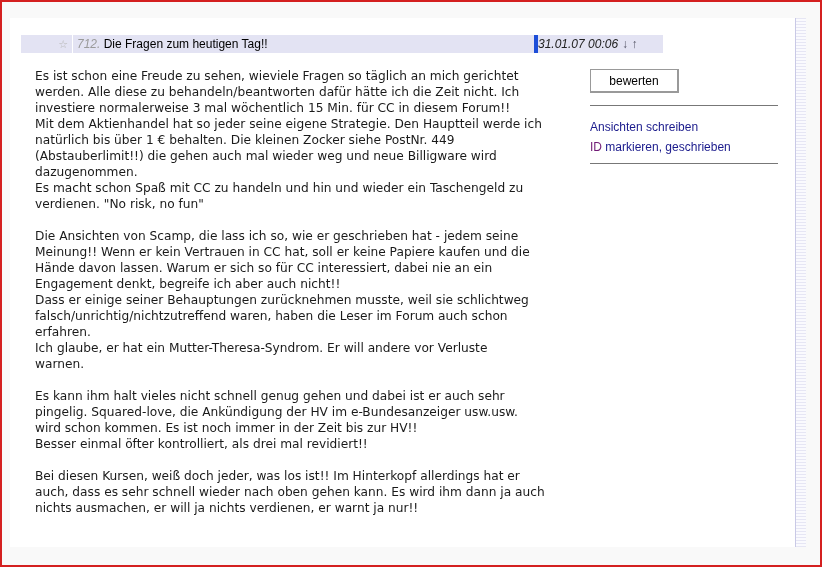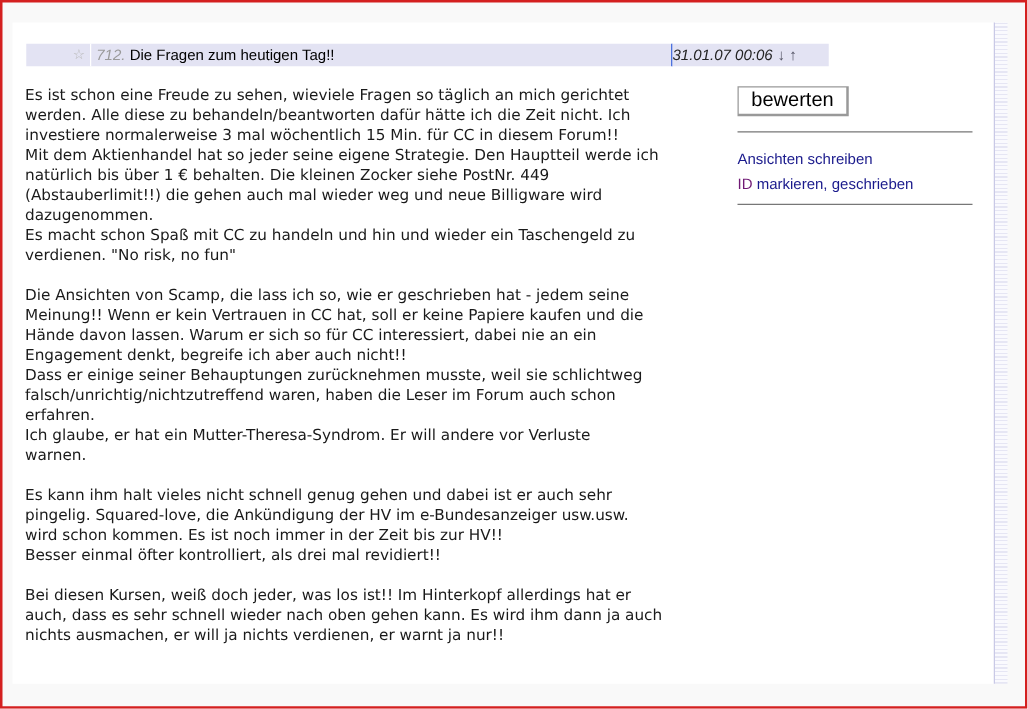--- a/index.html
+++ b/index.html
@@ -19,39 +19,39 @@
     position:absolute; left:795px; top:18px; width:10px; height:529px;
     border-left:1px solid #c9c9e6;
     background: repeating-linear-gradient(0deg, #e6e6f4 0px, #e6e6f4 1px, #fafafe 1px, #fafafe 3px);
   }
   .header {
     position:absolute; left:21px; top:35px; width:764px; height:18px;
     display:flex; font-family:"Liberation Sans", sans-serif; font-size:12px;
   }
   .hcell { background:#e3e3f3; height:18px; line-height:18px; box-sizing:border-box; }
   .hc-star { width:52px; text-align:right; padding-right:4px; color:#b8b8b8; font-size:11px; border-right:1px solid #fff; }
-  .hc-title { width:465px; padding-left:4px; color:#000; border-right:1px solid #1d4ed8; }
+  .hc-title { width:465px; padding-left:4px; color:#000; border-right:4px solid #1d4ed8; }
   .hc-title .num { color:#9a9a9a; font-style:italic; }
   .hc-user { width:122px; text-align:right; padding-right:4px; font-weight:bold; color:#000; border-right:1px solid #fff; }
   .hc-user .uicon { display:inline-block; width:4px; height:10px; border:1px solid #666; vertical-align:-1px; margin-right:2px; }
   .hc-date { width:125px; text-align:left; padding-right:2px; font-style:italic; color:#222; }
   .hc-date .arrows { font-style:normal; color:#556; margin-left:4px; }
   .body-text {
     position:absolute; left:20px; top:68px; width:565px;
     font-family:"DejaVu Sans", sans-serif; font-size:12.2px; line-height:16px; color:#1a1a1a;
   }
-  .body-text p { margin:0 0 16px 0; white-space:pre-line; }
+  .body-text p { margin:0 0 16px 15px; white-space:pre-line; }
   .side {
     position:absolute; left:590px; top:69px; width:188px;
     font-family:"Liberation Sans", sans-serif; font-size:12px;
   }
   .rate-btn {
     display:block; width:89px; height:24px; box-sizing:border-box;
     background:#fff; border:1px solid #999; border-right:2px solid #999; border-bottom:2px solid #999;
-    font-family:"Liberation Sans", sans-serif; font-size:16px; color:#000; text-align:center; line-height:20px;
+    font-family:"Liberation Sans", sans-serif; font-size:12px; color:#000; text-align:center; line-height:20px;
     padding:0; margin:0;
   }
   .hr { height:1px; background:#777; margin:0; width:188px; }
   .link { color:#1a1a8c; text-decoration:none; }
   .plain { color:#701a75; }
 </style>
 </head>
 <body>
 
 <div class="frame"></div>

